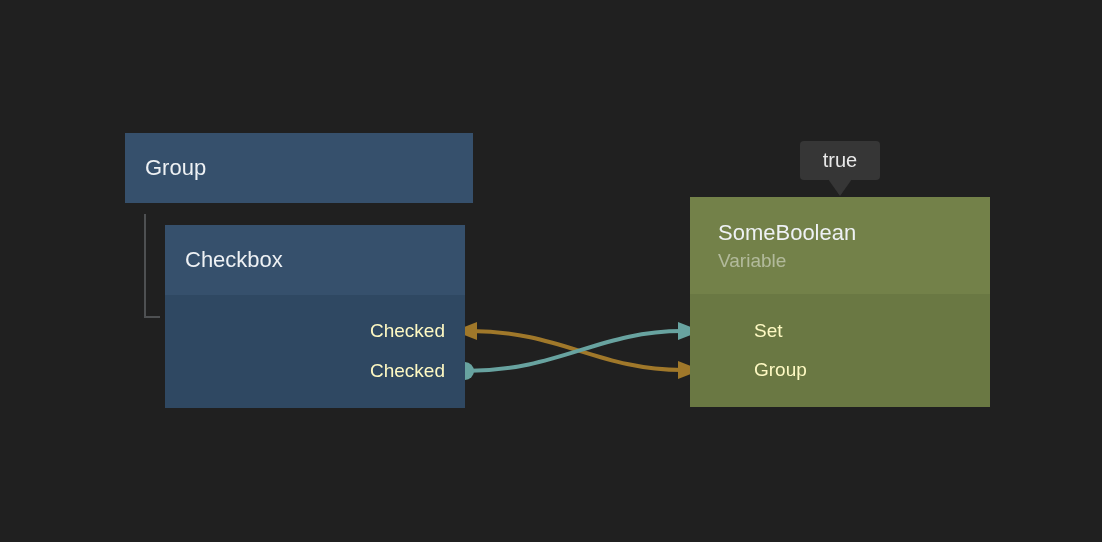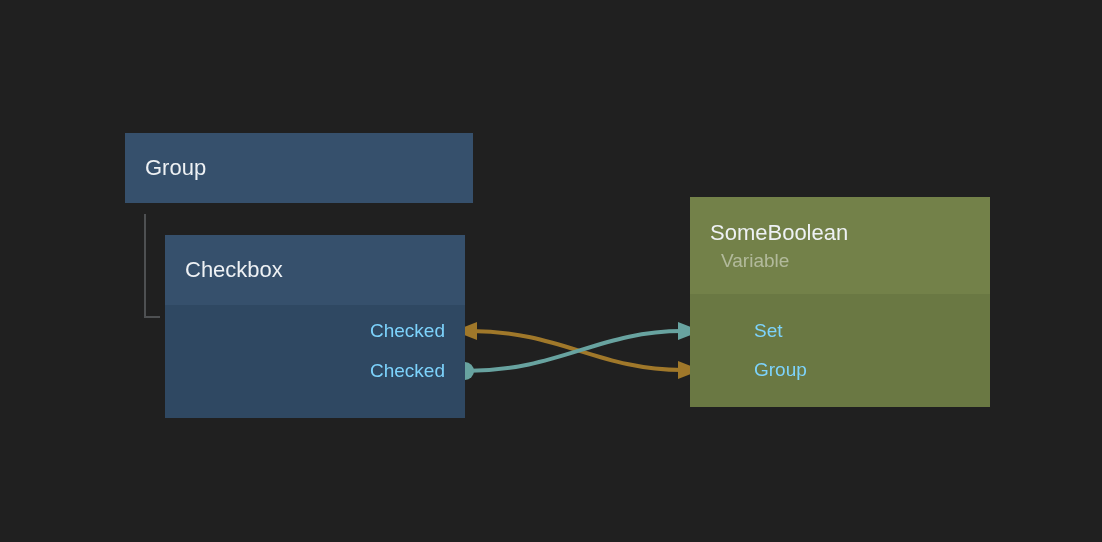--- a/index.html
+++ b/index.html
@@ -36,21 +36,20 @@
     font-size: 22px;
   }
 
   .node-checkbox {
     left: 165px; top: 225px;
     width: 300px; height: 183px;
   }
   .node-checkbox .header {
     height: 70px;
     background: #36506c;
-    margin-top: 10px;
   }
   .node-checkbox .header .title {
     line-height: 70px;
     padding-left: 20px;
     font-size: 22px;
   }
   .node-checkbox .body {
     height: 113px;
     background: #2f4862;
   }
@@ -58,43 +57,42 @@
   .node-someboolean {
     left: 690px; top: 197px;
     width: 300px; height: 210px;
   }
   .node-someboolean .header {
     height: 97px;
     background: #738149;
     display: flex;
     flex-direction: column;
     justify-content: center;
-    padding-left: 20px;
+    padding-left: 28px;
   }
   .node-someboolean .header .title {
     font-size: 22px;
     line-height: 30px;
   }
   .node-someboolean .header .subtitle {
     font-size: 19px;
     line-height: 26px;
     color: rgba(255,255,255,0.45);
-    margin-left: 11px;
   }
   .node-someboolean .body {
     height: 113px;
     background: #6a7843;
   }
 
   .port {
     position: absolute;
     height: 28px;
     line-height: 28px;
     font-size: 19px;
-    color: #7dd3fc;
+    color: #fef9c3;
     white-space: nowrap;
   }
   .port.out { right: 20px; text-align: right; }
   .port.in  { left: 20px;  text-align: left; margin-left: 44px; }
   .port-checked { top: 92px; }
   .port-changed { top: 132px; }
   .port-set     { top: 120px; }
   .port-value   { top: 159px; }
 
   .tooltip {
@@ -163,14 +161,18 @@
     </div>
     <div class="body"></div>
     <div class="port in port-set">
       <span>Set</span>
     </div>
     <div class="port in port-value">
       <span>Group</span>
     </div>
   </div>
 
+  <div class="tooltip">
+    <span>true</span>
+    <div class="pointer"></div>
+  </div>
 
 </div>
 
 </body></html>

